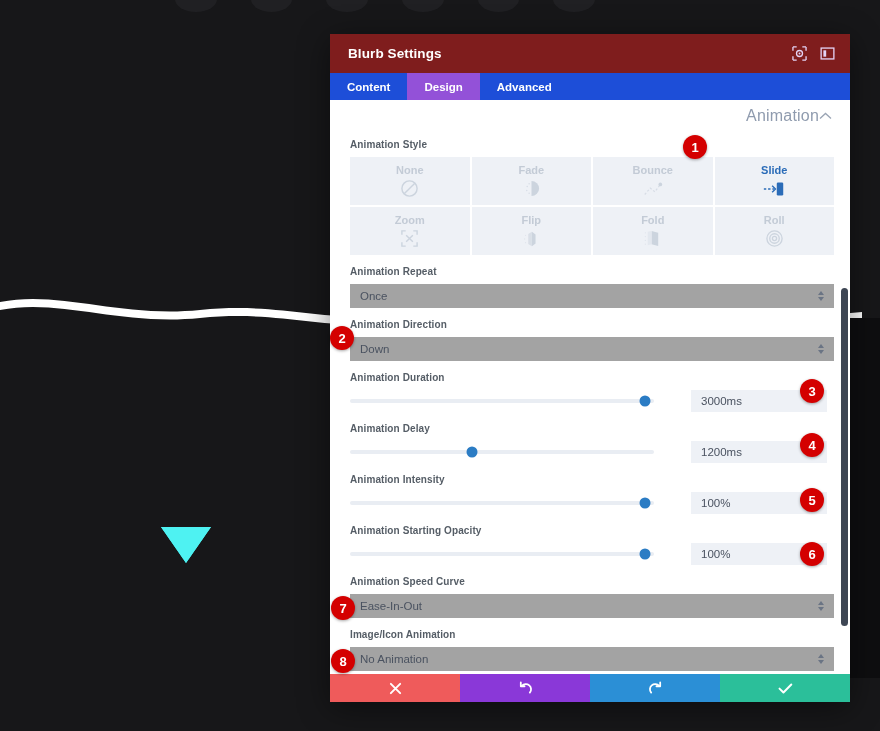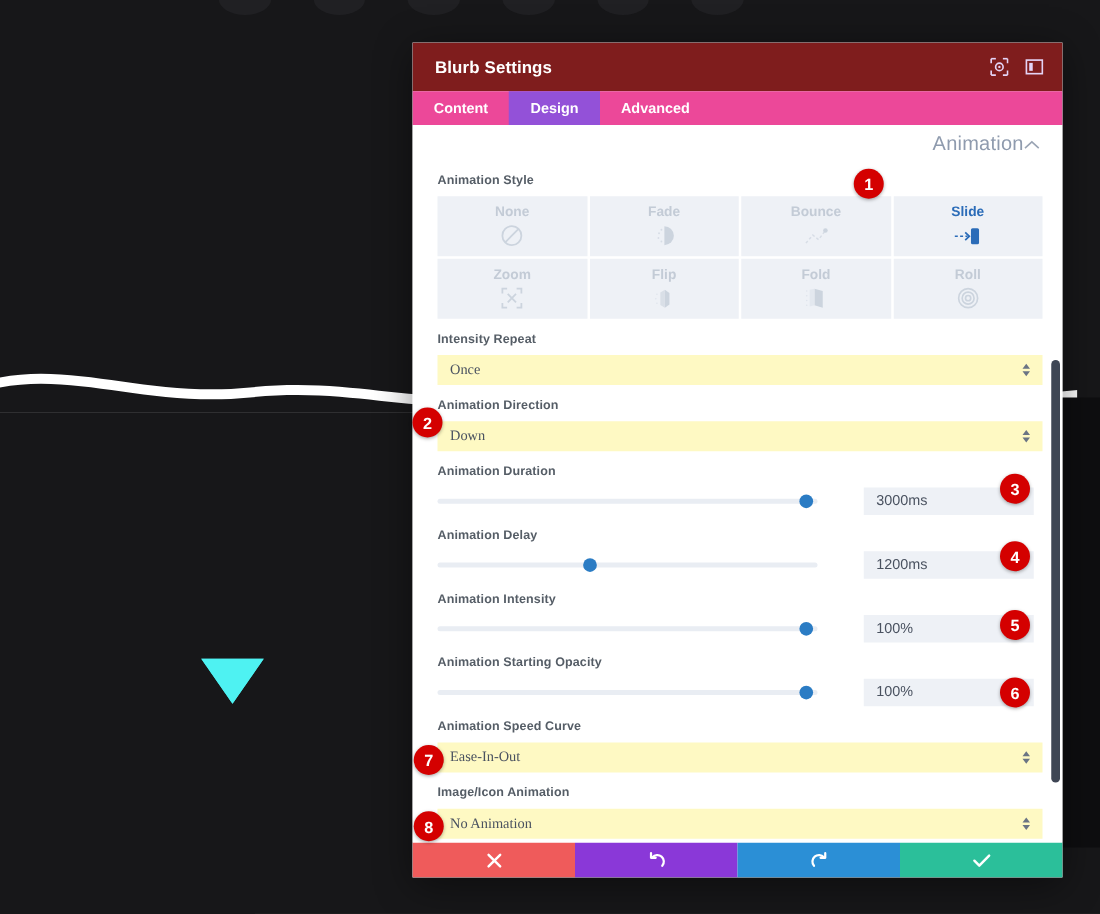--- a/index.html
+++ b/index.html
@@ -113,21 +113,21 @@
     height: 17px;
     display: flex;
     align-items: center;
     justify-content: center;
     cursor: pointer;
   }
   .hicon svg { display: block; }
 
   .tabbar {
     height: 27px;
-    background: #ec4899;
+    background: #1d4ed8;
     display: flex;
     align-items: stretch;
     flex: 0 0 auto;
   }
   .tab {
     padding: 0 17px;
     display: flex;
     align-items: center;
     color: #fff;
     font-size: 11.5px;
@@ -195,27 +195,26 @@
     font-weight: bold;
     color: #c3cbd6;
   }
   .style-tile.selected .tname { color: #2b6cb8; }
   .style-tile .ticon { height: 20px; display:flex; align-items:center; justify-content:center;}
   .style-tile svg { display: block; }
 
   
   .select {
     position: relative;
-    background: #fef9c3;
+    background: #a3a3a3;
     height: 24px;
     display: flex;
     align-items: center;
     padding: 0 22px 0 10px;
     cursor: pointer;
-    font-family: Liberation Serif, serif;
   }
   .select span {
     font-size: 11.5px;
     color: #4a5260;
   }
   .select .arrows {
     position: absolute;
     right: 10px;
     top: 50%;
     transform: translateY(-50%);
@@ -494,21 +493,21 @@
               <circle cx="10" cy="10" r="5" stroke="#ccd4de" stroke-width="1.4" fill="none"></circle>
               <circle cx="10" cy="10" r="2.2" stroke="#ccd4de" stroke-width="1.4" fill="none"></circle>
             </svg>
           </div>
         </div>
 
       </div>
     </div>
 
     <div class="field">
-      <div class="field-label">Intensity Repeat</div>
+      <div class="field-label">Animation Repeat</div>
       <div class="select">
         <span>Once</span>
         <span class="arrows">
             <i class="up"></i>
             <i class="dn"></i>
           </span>
       </div>
     </div>
 
     <div class="field">

